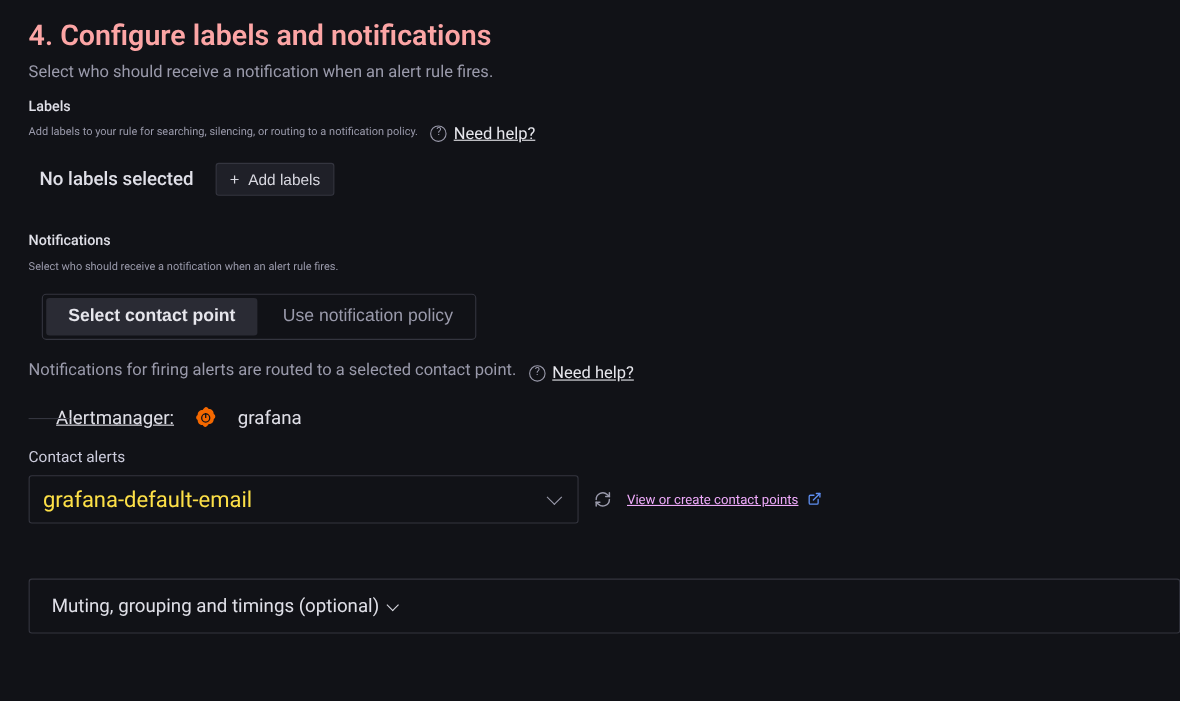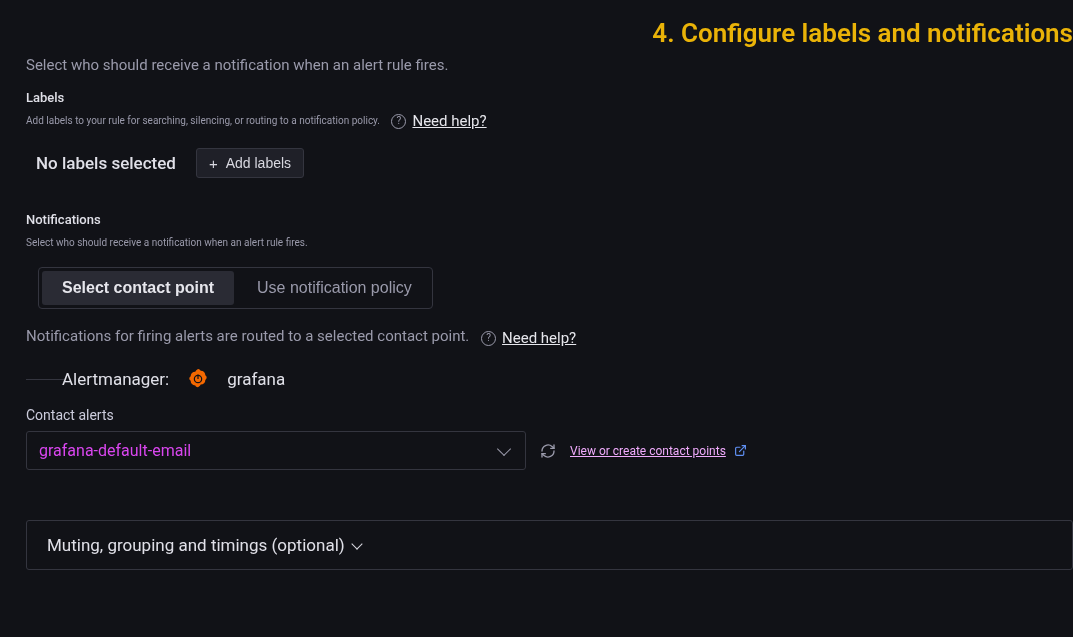--- a/index.html
+++ b/index.html
@@ -13,23 +13,22 @@
       font-family: -apple-system, BlinkMacSystemFont, "Segoe UI", Roboto, Helvetica, Arial, sans-serif;
       font-size: 14px;
       width: 1073px;
       height: 637px;
       overflow: hidden;
       padding: 18px 0 0 26px;
     }
     .section-title {
       font-size: 26px;
       font-weight: 600;
-      color: #eab308;
+      color: #fca5a5;
       margin-bottom: 8px;
-      text-align: right;
     }
     .section-desc {
       font-size: 15px;
       color: #9a9aab;
       margin-bottom: 16px;
     }
     .subheading {
       font-size: 13px;
       font-weight: 500;
       color: #e0e0e8;
@@ -139,21 +138,22 @@
     .am-line {
       position: absolute;
       left: 0;
       top: 50%;
       width: 38px;
       border-top: 1px solid #34353f;
     }
     .am-label {
       font-size: 17px;
       color: #e0e0e8;
-      margin-left: 36px;
+      margin-left: 25px;
+      text-decoration: underline;
     }
     .grafana-logo {
       width: 22px;
       height: 24px;
       position: relative;
       display: inline-block;
     }
     .grafana-logo svg {
       width: 100%;
       height: 100%;
@@ -177,22 +177,22 @@
       background: #111217;
       border: 1px solid #34353f;
       border-radius: 3px;
       padding: 9px 12px;
       display: flex;
       align-items: center;
       justify-content: space-between;
       cursor: pointer;
     }
     .select-value {
-      font-size: 16px;
-      color: #d946ef;
+      font-size: 20px;
+      color: #fde047;
     }
     .chevron {
       width: 10px;
       height: 10px;
       border-right: 1.5px solid #9a9aab;
       border-bottom: 1.5px solid #9a9aab;
       transform: rotate(45deg);
       margin-top: -4px;
       margin-right: 4px;
     }

